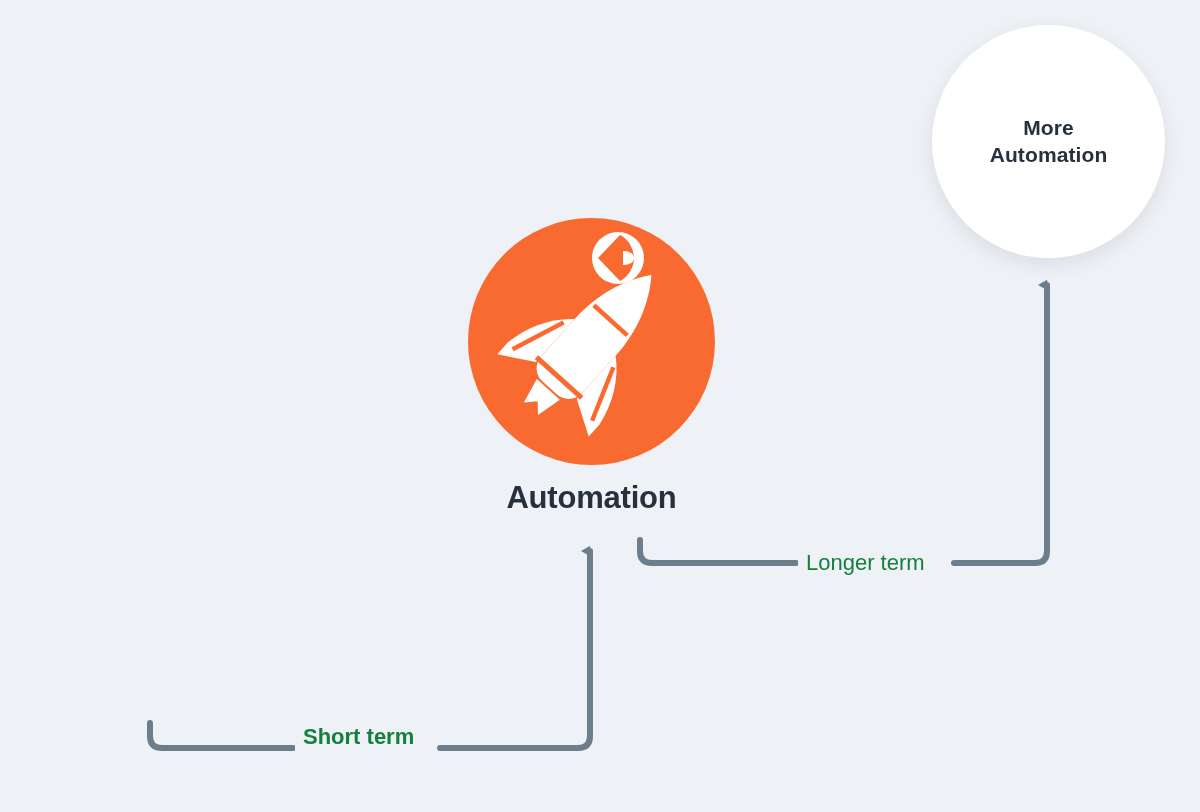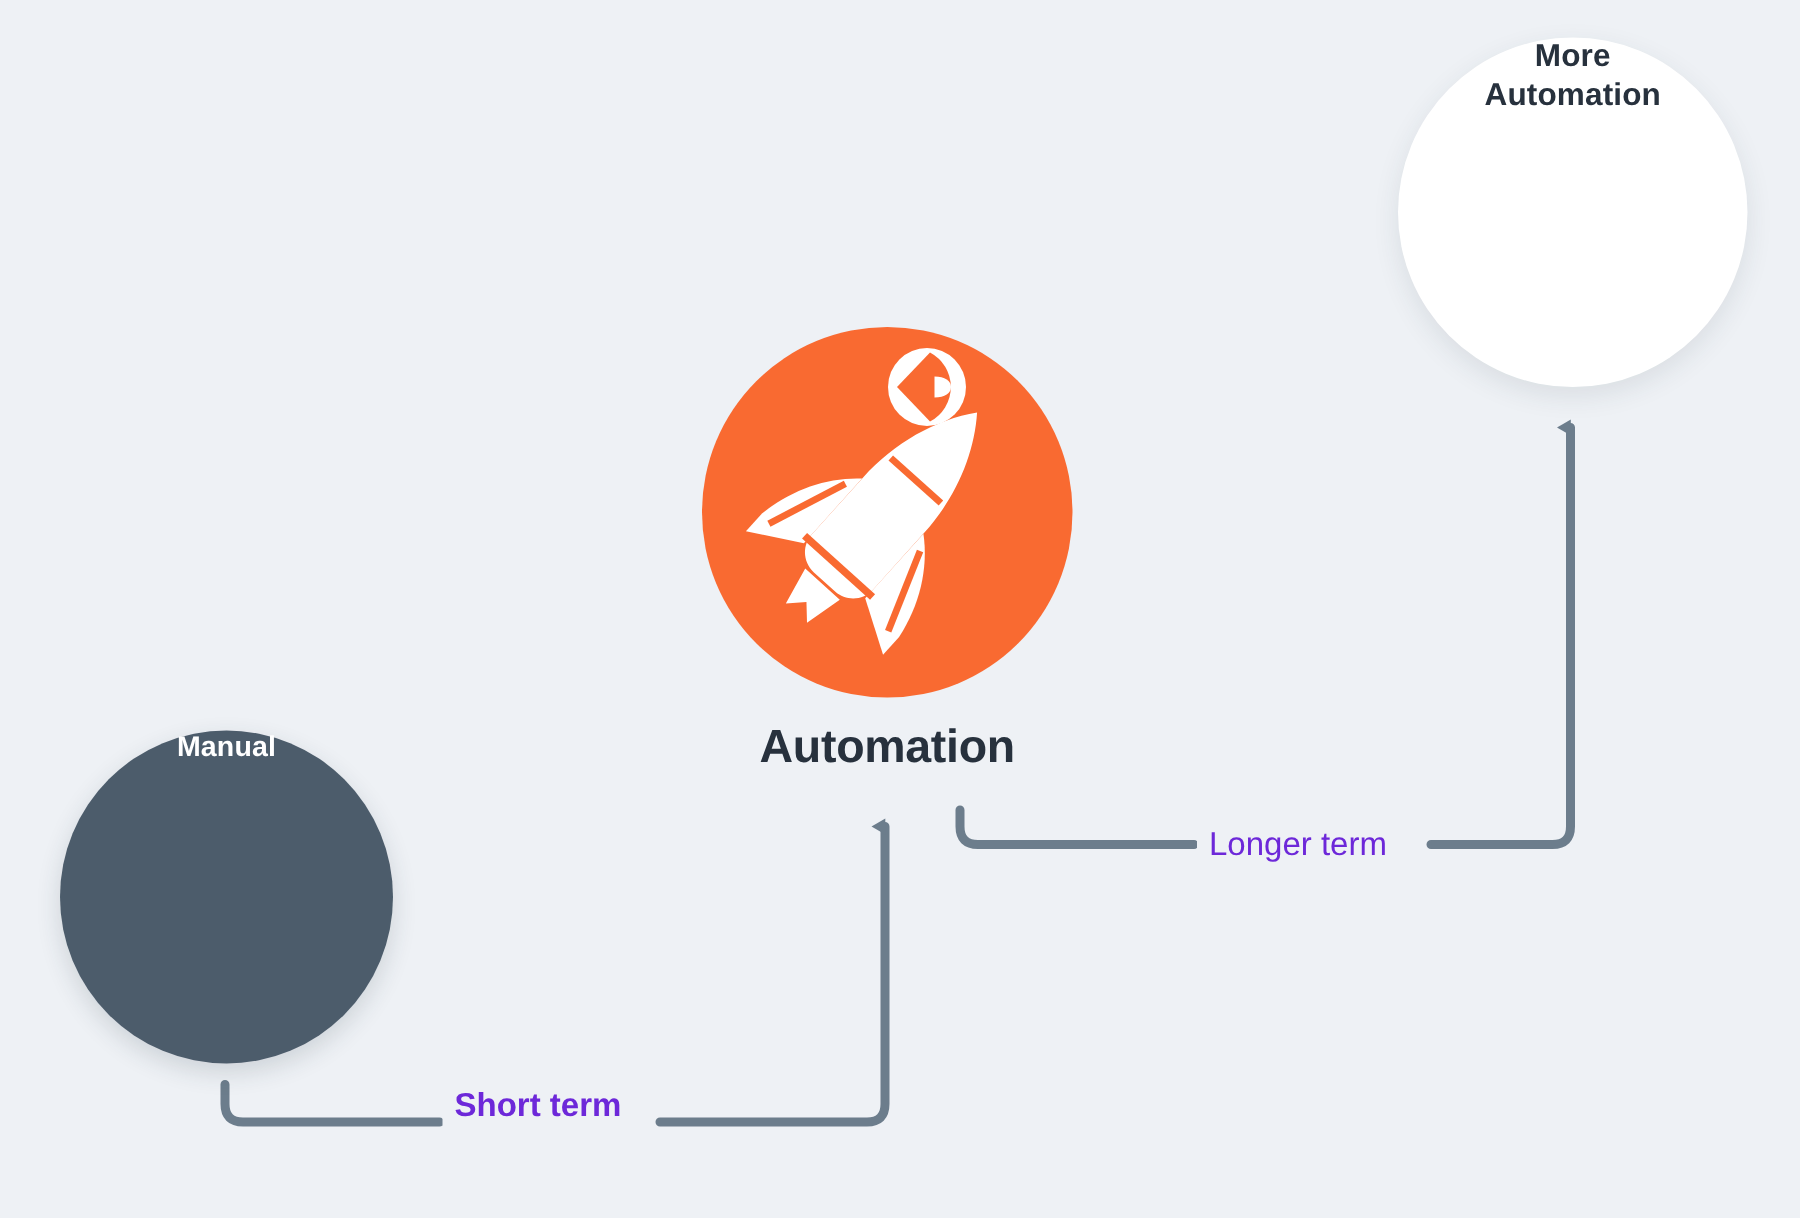--- a/index.html
+++ b/index.html
@@ -27,20 +27,21 @@
     top: 0;
     width: 1200px;
     height: 812px;
   }
 
   
   .node {
     position: absolute;
     border-radius: 50%;
     display: flex;
+    align-items: center;
     justify-content: center;
     text-align: center;
     box-sizing: border-box;
   }
   .node-label {
     font-weight: bold;
     line-height: 1.24;
     letter-spacing: 0.1px;
   }
 
@@ -89,21 +90,21 @@
     font-size: 31px;
     font-weight: bold;
     color: #27313d;
     letter-spacing: -0.2px;
   }
 
   
   .edge-label {
     position: absolute;
     font-size: 22px;
-    color: #6d28d9;
+    color: #15803d;
     background: #eef1f5;
     white-space: nowrap;
     line-height: 1;
     padding: 2px 8px;
   }
   #label-short-term {
     left: 295px;
     top: 737px;
     transform: translateY(-50%);
     font-weight: bold;
@@ -142,23 +143,20 @@
 
       <path d="M440,748 L578,748 Q590,748 590,736 L590,551" fill="none" stroke="#6c7d8c" stroke-width="6" stroke-linecap="round" stroke-linejoin="round" marker-end="url(#arrow-up)"></path>
     </g>
 
     <g>
       <path d="M640,540 L640,551 Q640,563 652,563 L796,563" fill="none" stroke="#6c7d8c" stroke-width="6" stroke-linecap="round" stroke-linejoin="round"></path>
       <path d="M954,563 L1035,563 Q1047,563 1047,551 L1047,285" fill="none" stroke="#6c7d8c" stroke-width="6" stroke-linecap="round" stroke-linejoin="round" marker-end="url(#arrow-up)"></path>
     </g>
   </svg>
 
-  <div class="node" id="node-manual">
-    <span class="node-label">Manual</span>
-  </div>
 
   <div class="node" id="node-automation">
     <svg id="rocket-icon" viewBox="0 0 247 247">
       <g transform="rotate(42 123.5 123.5)">
 
         <path d="M123.5,34
                  C141,56 151,86 151,117
                  L151,168
                  C151,178 143,186 133,186
                  L114,186

